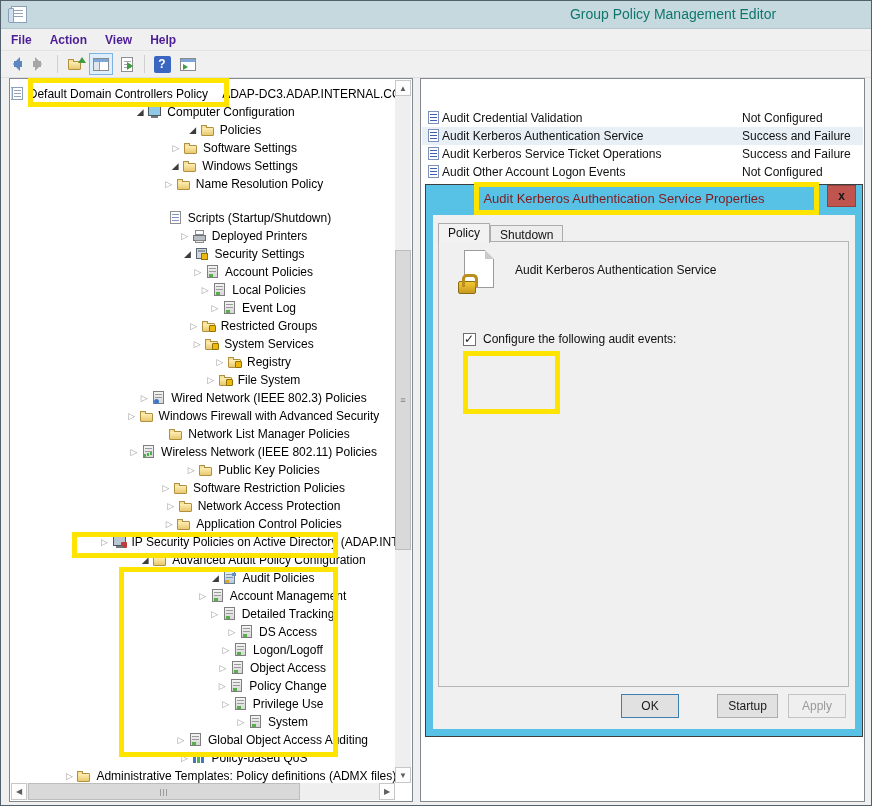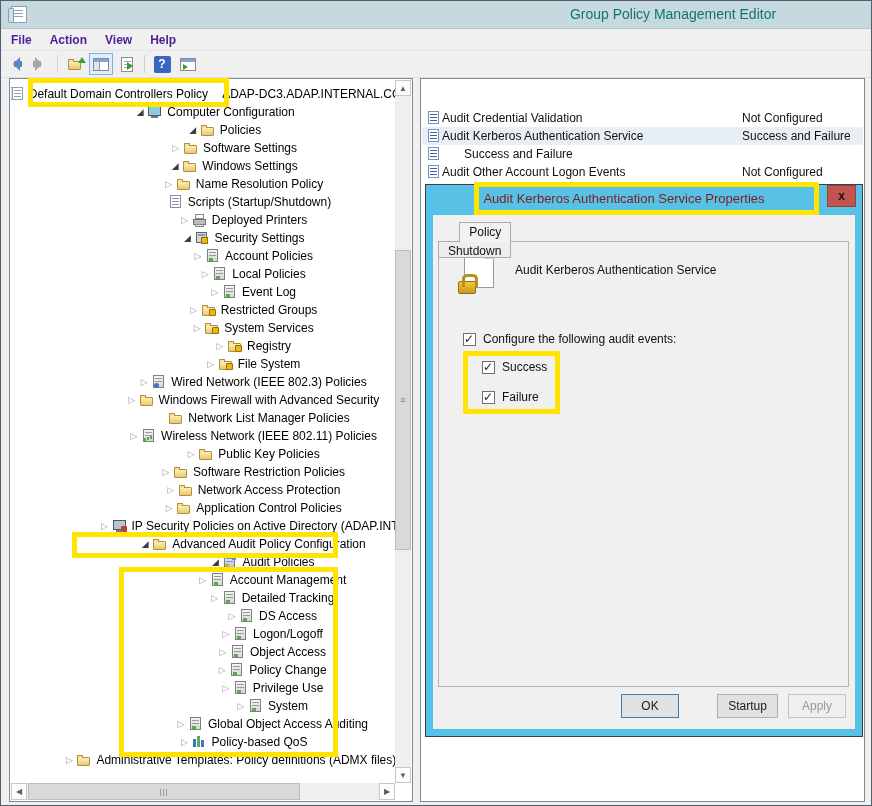--- a/index.html
+++ b/index.html
@@ -112,21 +112,21 @@
   .lrow .icon{margin-left:4px;}
   .lrow .c1{width:278px; overflow:hidden;}
   .lrow .c2{margin-left:22px;}
   .lrow.sel{background:#e8f0f6;}
 
   
   .dlg{position:absolute; left:424px; top:183px; width:438px; height:553px; background:var(--cyan); border:1px solid #3e3e3e; z-index:50;}
   .dlg-title{position:absolute; left:0; right:40px; top:6px; text-align:center; font-size:13px; color:#7f1d1d; white-space:nowrap;}
   .dlg-close{position:absolute; top:0; right:6px; width:29px; height:22px; background:var(--red); border:1px solid #93413c; color:#151515; font-weight:bold; font-size:12px; text-align:center; line-height:20px;}
   .dlg-body{position:absolute; left:7px; right:7px; top:30px; bottom:7px; background:#f0f0f0;}
-  .tabs{position:absolute; left:5px; top:7px; height:20px; display:flex; align-items:flex-end; z-index:2;flex-direction:column;}
+  .tabs{position:absolute; left:5px; top:7px; height:20px; display:flex; align-items:flex-end; z-index:2;}
   .tab{font-size:12px; padding:2px 9px 3px; border:1px solid #acacac; background:#f0f0f0; position:relative;}
   .tab.active{height:20px; margin-bottom:-1px; border-bottom:none; z-index:3; background:#f2f2f2;}
   .tab.inactive{height:17px; background:#ededed;}
   .tab-panel{position:absolute; left:5px; right:6px; top:26px; bottom:42px; border:1px solid #b5b5b5; background:#f0f0f0;}
   .doc-icon{position:absolute; left:25px; top:8px; width:30px; height:38px; background:#fff; border:1px solid #9b9b9b;}
   .doc-icon::before{content:""; position:absolute; right:-1px; top:-1px; width:0; height:0; border-top:9px solid #f0f0f0; border-left:9px solid #cacaca;}
   .doc-lock{position:absolute; left:-7px; bottom:-7px; width:18px; height:13px; background:linear-gradient(#f3c931,#c79a1f); border:1px solid #8a6d14; border-radius:2px;}
   .doc-lock::before{content:""; position:absolute; left:3px; top:-8px; width:10px; height:10px; border:3px solid #b98e1c; border-bottom:none; border-radius:5px 5px 0 0;}
   .policy-name{position:absolute; left:76px; top:21px; font-size:12px; color:#101010;}
   .cb{width:13px; height:13px; background:#fff; border:1px solid #707070; position:relative; flex:none;}
@@ -248,21 +248,21 @@
             </span>
     <span class="lbl">Windows Settings</span>
   </div>
           <div class="trow" style="padding-left: 79px;">
     <span class="tw collapsed">▷</span>
     <span class="icon ic-folder">
               <i class="sub"></i>
             </span>
     <span class="lbl">Name Resolution Policy</span>
   </div>
-          <div class="trow" style="padding-left: 79px;">
+          <div class="trow" style="padding-left: 79px; margin-top: 16px;">
     <span class="tw none"></span>
     <span class="icon ic-script">
               <i class="sub"></i>
             </span>
     <span class="lbl">Scripts (Startup/Shutdown)</span>
   </div>
           <div class="trow" style="padding-left: 79px;">
     <span class="tw collapsed">▷</span>
     <span class="icon ic-printer">
               <i class="sub"></i>
@@ -505,20 +505,21 @@
     <span class="icon ic-binary">
               <i class="sub"></i>
             </span>
     <span class="c1">Audit Kerberos Authentication Service</span>
     <span class="c2">Success and Failure</span>
   </div>
           <div class="lrow">
     <span class="icon ic-binary">
               <i class="sub"></i>
             </span>
+    <span class="c1">Audit Kerberos Service Ticket Operations</span>
     <span class="c2">Success and Failure</span>
   </div>
           <div class="lrow">
     <span class="icon ic-binary">
               <i class="sub"></i>
             </span>
     <span class="c1">Audit Other Account Logon Events</span>
     <span class="c2">Not Configured</span>
   </div>
         </div>
@@ -536,30 +537,20 @@
       </div>
       <div class="tab-panel">
         <div class="doc-icon">
           <span class="doc-lock"></span>
         </div>
         <div class="policy-name">Audit Kerberos Authentication Service</div>
         <div class="cb-row configure-row">
           <span class="cb checked" id="cb-configure"></span>
           <span>Configure the following audit events:</span>
         </div>
-        <div class="options">
-            <div class="opt-row">
-    <span class="cb checked"></span>
-    <span>Success</span>
-  </div>
-            <div class="opt-row">
-    <span class="cb checked"></span>
-    <span>Failure</span>
-  </div>
-          </div>
       </div>
       <div class="dlg-buttons">
         <button class="btn ok">OK</button>
         <button class="btn cancel">Startup</button>
         <button class="btn apply">Apply</button>
       </div>
     </div>
   </div>
 
   <div class="hl hl-root"></div>

